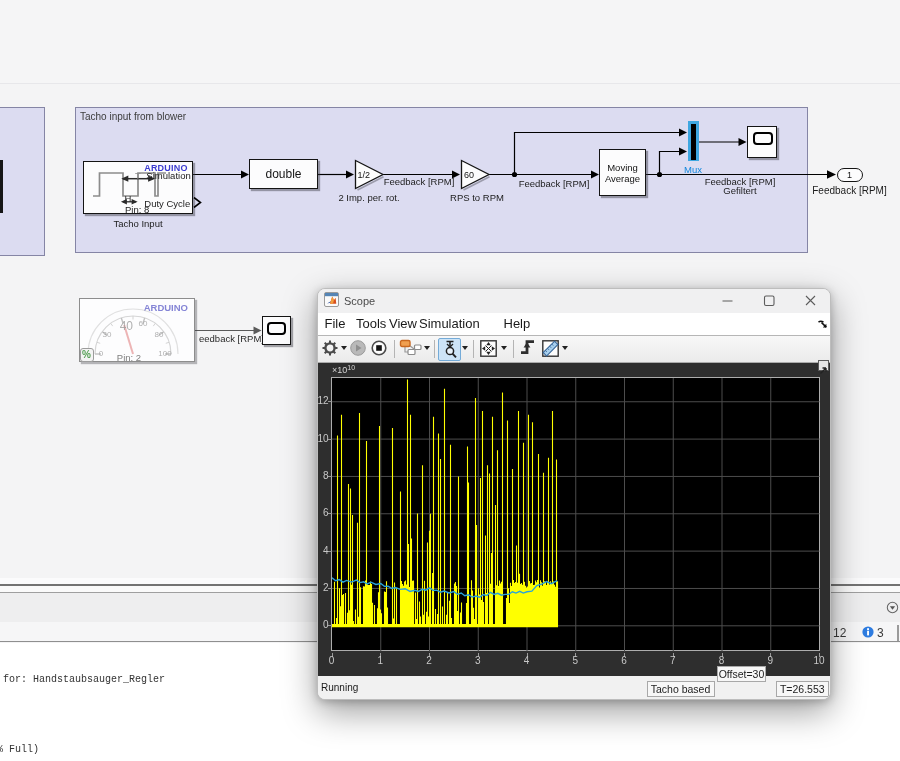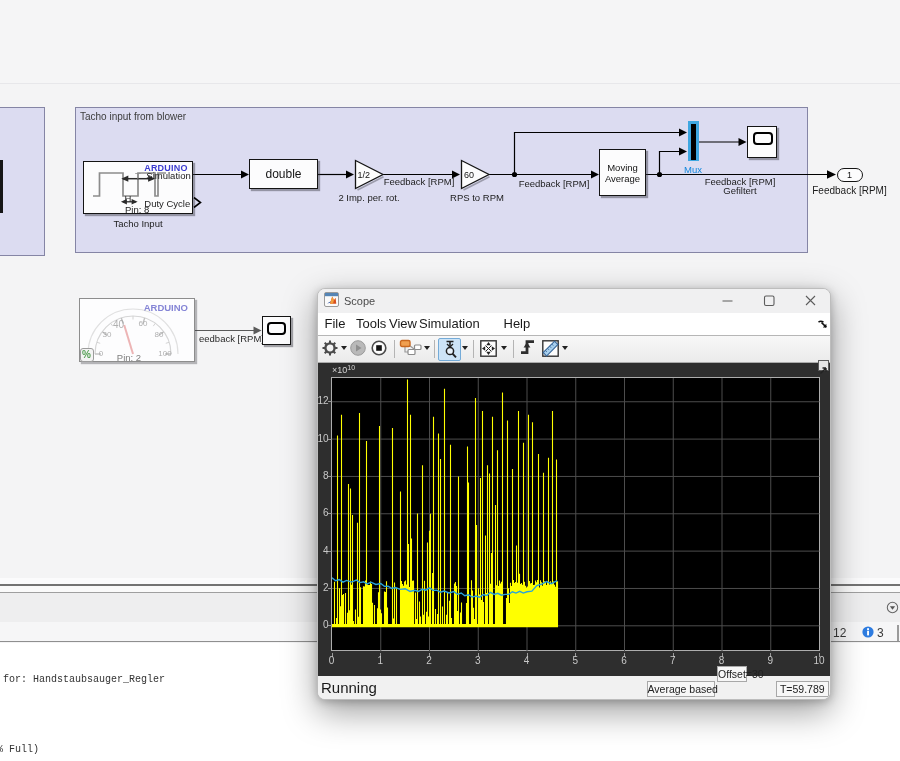--- a/index.html
+++ b/index.html
@@ -157,21 +157,21 @@
         <line x1="31.7" y1="23.1" x2="29.7" y2="20.3"></line>
         <line x1="52.0" y1="16.5" x2="52.0" y2="13.0"></line>
         <line x1="72.3" y1="23.1" x2="74.3" y2="20.3"></line>
         <line x1="84.8" y1="40.3" x2="88.1" y2="39.3"></line>
       </g>
    <line x1="52" y1="51" x2="43.2" y2="22" stroke="#e07a7a" stroke-width="2"></line>
  </svg>
 
  <div class="abs" style="left:91px;top:349px;width:20px;text-align:center;font-size:8px;color:#9d9d9d;opacity:.8">0</div>
     <div class="abs" style="left:97px;top:330px;width:20px;text-align:center;font-size:8px;color:#9d9d9d;opacity:.8">30</div>
-    <div class="abs" style="left:113px;top:319px;width:20px;text-align:left;font-size:10px;color:#9d9d9d;opacity:.8">40</div>
+    <div class="abs" style="left:113px;top:319px;width:20px;text-align:right;font-size:12px;color:#9d9d9d;opacity:.8">40</div>
     <div class="abs" style="left:133px;top:319px;width:20px;text-align:center;font-size:8px;color:#9d9d9d;opacity:.8">60</div>
     <div class="abs" style="left:149px;top:330px;width:20px;text-align:center;font-size:8px;color:#9d9d9d;opacity:.8">80</div>
     <div class="abs" style="left:155px;top:349px;width:20px;text-align:center;font-size:8px;color:#9d9d9d;opacity:.8">100</div>
  <div class="lbl" style="left:84px;top:351.5px;width:90px;color:#7f7f7f">Pin: 2</div>
  <div class="abs" style="left:79.5px;top:348px;width:14px;height:13.5px;background:#f4f4f4;border:1px solid #9c9c9c;border-radius:3px;font-size:10px;font-weight:bold;color:#56a156;text-align:center;line-height:12px">%</div>
  <div class="abs" style="left:199px;top:333px;font-size:9.5px;color:#2a2a2a">eedback [RPM]</div>
 
  <div class="blk" style="left:261.5px;top:316px;width:29px;height:29px;border-width:1.4px"></div>
  <div class="abs" style="left:266.5px;top:322px;width:19px;height:12.5px;border:2.2px solid #000;border-radius:4px;background:#fcfcfd"></div>
 
@@ -356,19 +356,19 @@
               <line x1="0" y1="61.10" x2="487.5" y2="61.10"></line>
               <line x1="0" y1="23.76" x2="487.5" y2="23.76"></line>
             </g>
          <path d="M0.5 249.2V245.9M1.5 249.2V245.9M2.5 249.2V203.7M3.5 249.2V245.9M4.5 249.2V240.1M5.5 249.2V57.4M6.5 249.2V245.9M7.5 249.2V210.3M8.5 249.2V228.2M9.5 249.2V36.8M10.5 249.2V217.1M11.5 249.2V216.0M12.5 249.2V245.9M13.5 249.2V215.0M14.5 249.2V245.9M15.5 249.2V234.8M16.5 249.2V105.9M17.5 249.2V232.2M18.5 249.2V110.4M19.5 249.2V206.7M20.5 249.2V137.1M21.5 249.2V243.0M22.5 249.2V245.9M23.5 249.2V231.5M24.5 249.2V245.9M25.5 249.2V144.7M26.5 249.2V238.7M27.5 249.2V35.0M28.5 249.2V209.3M29.5 249.2V245.9M30.5 249.2V245.9M31.5 249.2V208.2M32.5 249.2V208.4M33.5 249.2V202.4M34.5 249.2V63.0M35.5 249.2V206.6M36.5 249.2V206.9M37.5 249.2V207.0M38.5 249.2V203.4M39.5 249.2V206.0M40.5 249.2V224.8M41.5 249.2V245.9M42.5 249.2V227.1M43.5 249.2V245.9M44.5 249.2V245.9M45.5 249.2V230.3M46.5 249.2V214.2M47.5 249.2V48.0M48.5 249.2V231.5M49.5 249.2V235.3M50.5 249.2V245.9M51.5 249.2V245.9M52.5 249.2V213.5M53.5 249.2V214.1M54.5 249.2V203.3M55.5 249.2V229.4M56.5 249.2V245.9M57.5 249.2V245.9M58.5 249.2V245.9M59.5 249.2V245.9M60.5 249.2V49.9M61.5 249.2V240.4M62.5 249.2V204.6M63.5 249.2V245.9M64.5 249.2V209.9M65.5 249.2V245.9M66.5 249.2V245.9M67.5 249.2V245.9M68.5 249.2V113.4M69.5 249.2V202.9M70.5 249.2V206.1M71.5 249.2V207.8M72.5 249.2V203.6M73.5 249.2V202.6M74.5 249.2V206.4M75.5 249.2V1.4M76.5 249.2V166.0M77.5 249.2V209.1M78.5 249.2V36.8M79.5 249.2V160.6M80.5 249.2V202.8M81.5 249.2V202.4M82.5 249.2V245.9M83.5 249.2V214.6M84.5 249.2V241.0M85.5 249.2V135.4M86.5 249.2V245.9M87.5 249.2V223.5M88.5 249.2V238.6M89.5 249.2V245.9M90.5 249.2V87.2M91.5 249.2V236.8M92.5 249.2V202.8M93.5 249.2V245.9M94.5 249.2V233.8M95.5 249.2V164.5M96.5 249.2V238.5M97.5 249.2V152.7M98.5 249.2V135.8M99.5 249.2V245.9M100.5 249.2V195.1M101.5 249.2V38.8M102.5 249.2V245.9M103.5 249.2V230.9M104.5 249.2V245.9M105.5 249.2V236.0M106.5 249.2V55.5M107.5 249.2V245.9M108.5 249.2V81.0M109.5 249.2V245.9M110.5 249.2V228.4M111.5 249.2V245.9M112.5 249.2V10.7M113.5 249.2V245.9M114.5 249.2V236.8M115.5 249.2V214.5M116.5 249.2V245.9M117.5 249.2V222.8M118.5 249.2V66.7M119.5 249.2V239.9M120.5 249.2V245.9M121.5 249.2V245.9M122.5 249.2V205.5M123.5 249.2V204.1M124.5 249.2V208.0M125.5 249.2V232.9M126.5 249.2V98.4M127.5 249.2V245.9M128.5 249.2V234.5M129.5 249.2V224.6M130.5 249.2V245.9M131.5 249.2V245.9M132.5 249.2V245.9M133.5 249.2V245.9M134.5 249.2V225.0M135.5 249.2V68.6M136.5 249.2V104.5M137.5 249.2V245.9M138.5 249.2V245.9M139.5 249.2V202.3M140.5 249.2V212.6M141.5 249.2V229.7M142.5 249.2V241.0M143.5 249.2V20.0M144.5 249.2V146.9M145.5 249.2V245.9M146.5 249.2V210.3M147.5 249.2V216.6M148.5 249.2V100.1M149.5 249.2V222.0M150.5 249.2V33.1M151.5 249.2V224.0M152.5 249.2V245.9M153.5 249.2V157.6M154.5 249.2V215.0M155.5 249.2V87.2M156.5 249.2V245.9M157.5 249.2V95.5M158.5 249.2V205.7M159.5 249.2V174.9M160.5 249.2V38.7M161.5 249.2V245.9M162.5 249.2V245.9M163.5 249.2V127.1M164.5 249.2V207.2M165.5 249.2V72.3M166.5 249.2V208.0M167.5 249.2V202.5M168.5 249.2V205.6M169.5 249.2V203.8M170.5 249.2V14.4M171.5 249.2V245.9M172.5 249.2V245.9M173.5 249.2V245.9M174.5 249.2V219.9M175.5 249.2V42.4M176.5 249.2V210.2M177.5 249.2V224.9M178.5 249.2V204.8M179.5 249.2V207.9M180.5 249.2V91.0M181.5 249.2V202.1M182.5 249.2V204.9M183.5 249.2V204.1M184.5 249.2V167.4M185.5 249.2V204.7M186.5 249.2V33.1M187.5 249.2V195.8M188.5 249.2V206.0M189.5 249.2V205.1M190.5 249.2V206.7M191.5 249.2V64.8M192.5 249.2V203.7M193.5 249.2V207.8M194.5 249.2V209.5M195.5 249.2V208.6M196.5 249.2V36.8M197.5 249.2V203.1M198.5 249.2V205.5M199.5 249.2V205.1M200.5 249.2V44.3M201.5 249.2V207.1M202.5 249.2V206.8M203.5 249.2V202.6M204.5 249.2V204.2M205.5 249.2V202.1M206.5 249.2V76.0M207.5 249.2V209.5M208.5 249.2V202.3M209.5 249.2V204.3M210.5 249.2V207.7M211.5 249.2V94.7M212.5 249.2V203.3M213.5 249.2V204.1M214.5 249.2V206.9M215.5 249.2V204.0M216.5 249.2V79.8M217.5 249.2V206.5M218.5 249.2V203.3M219.5 249.2V205.7M220.5 249.2V33.1M221.5 249.2V203.5M222.5 249.2V206.7M223.5 249.2V208.8M224.5 249.2V81.6M225.5 249.2V203.2" stroke="#ffff00" stroke-width="1.1" fill="none"></path>
          <polyline points="0.0,199.8 3.7,202.7 7.3,201.6 11.0,204.1 14.6,202.4 19.5,204.1 24.4,202.0 28.0,204.6 31.7,203.8 35.3,206.0 39.0,204.2 43.9,206.4 48.8,205.5 52.4,208.4 56.1,208.1 59.7,210.4 63.4,209.5 68.2,211.4 73.1,210.7 78.0,213.4 82.9,212.3 86.5,213.4 90.2,211.3 93.8,212.2 97.5,209.9 101.2,212.4 104.8,212.1 108.5,214.2 112.1,213.0 117.0,214.9 121.9,213.6 125.5,216.3 129.2,215.0 132.8,217.7 136.5,216.7 140.2,219.1 143.8,218.0 147.5,219.2 151.1,216.6 154.8,217.5 158.4,214.3 162.1,216.4 165.8,215.3 169.4,217.2 173.1,216.4 176.7,216.4 180.4,213.8 184.0,215.1 187.7,213.3 191.3,215.1 195.0,213.8 199.9,213.1 204.8,207.6 209.6,206.1 214.5,203.6 219.4,205.7 225.2,202.6" fill="none" stroke="#28a3db" stroke-width="1.4"></polyline>
        </svg>
      </div>
    </div>
 
    <div class="abs" style="left:0;top:387px;width:512px;height:25px;background:#f1f1f1"></div>
-   <div class="abs" style="left:3px;top:387px;height:25px;line-height:24px;font-size:15px;color:#1a1a1a">Running</div>
-   <div class="sbox" style="left:328.5px;top:391.5px;width:68px">Average based</div>
-   <div class="sbox" style="left:399px;top:377px;width:30px">Offset=30</div>
-   <div class="sbox" style="left:457.5px;top:391.5px;width:53.5px">T=59.789</div>
+   <div class="abs" style="left:3px;top:387px;height:25px;line-height:24px;font-size:10px;color:#1a1a1a">Running</div>
+   <div class="sbox" style="left:328.5px;top:391.5px;width:68px">Tacho based</div>
+   <div class="sbox" style="left:399px;top:377px;width:49px">Offset=30</div>
+   <div class="sbox" style="left:457.5px;top:391.5px;width:53.5px">T=26.553</div>
  </div>
 
 </div>
 
 </body></html>

